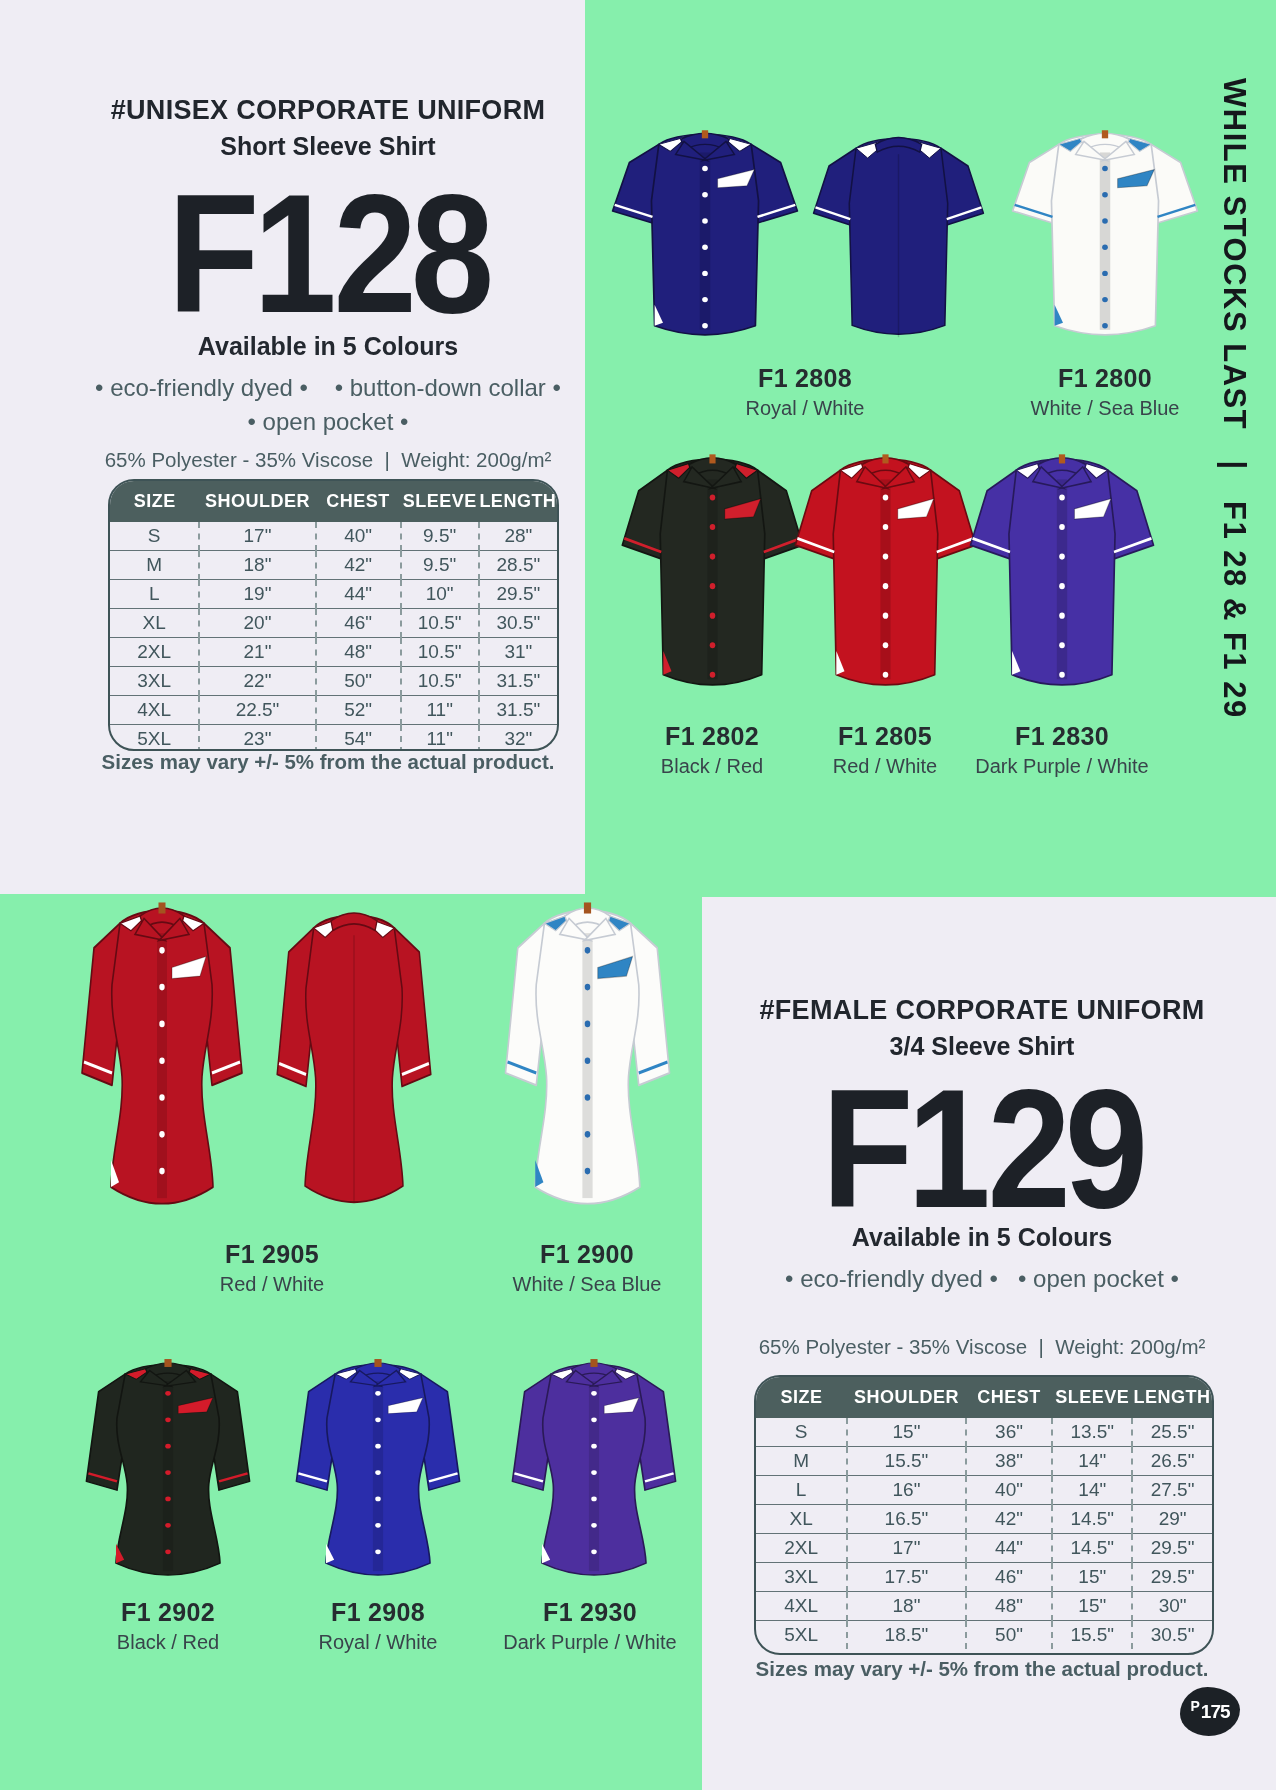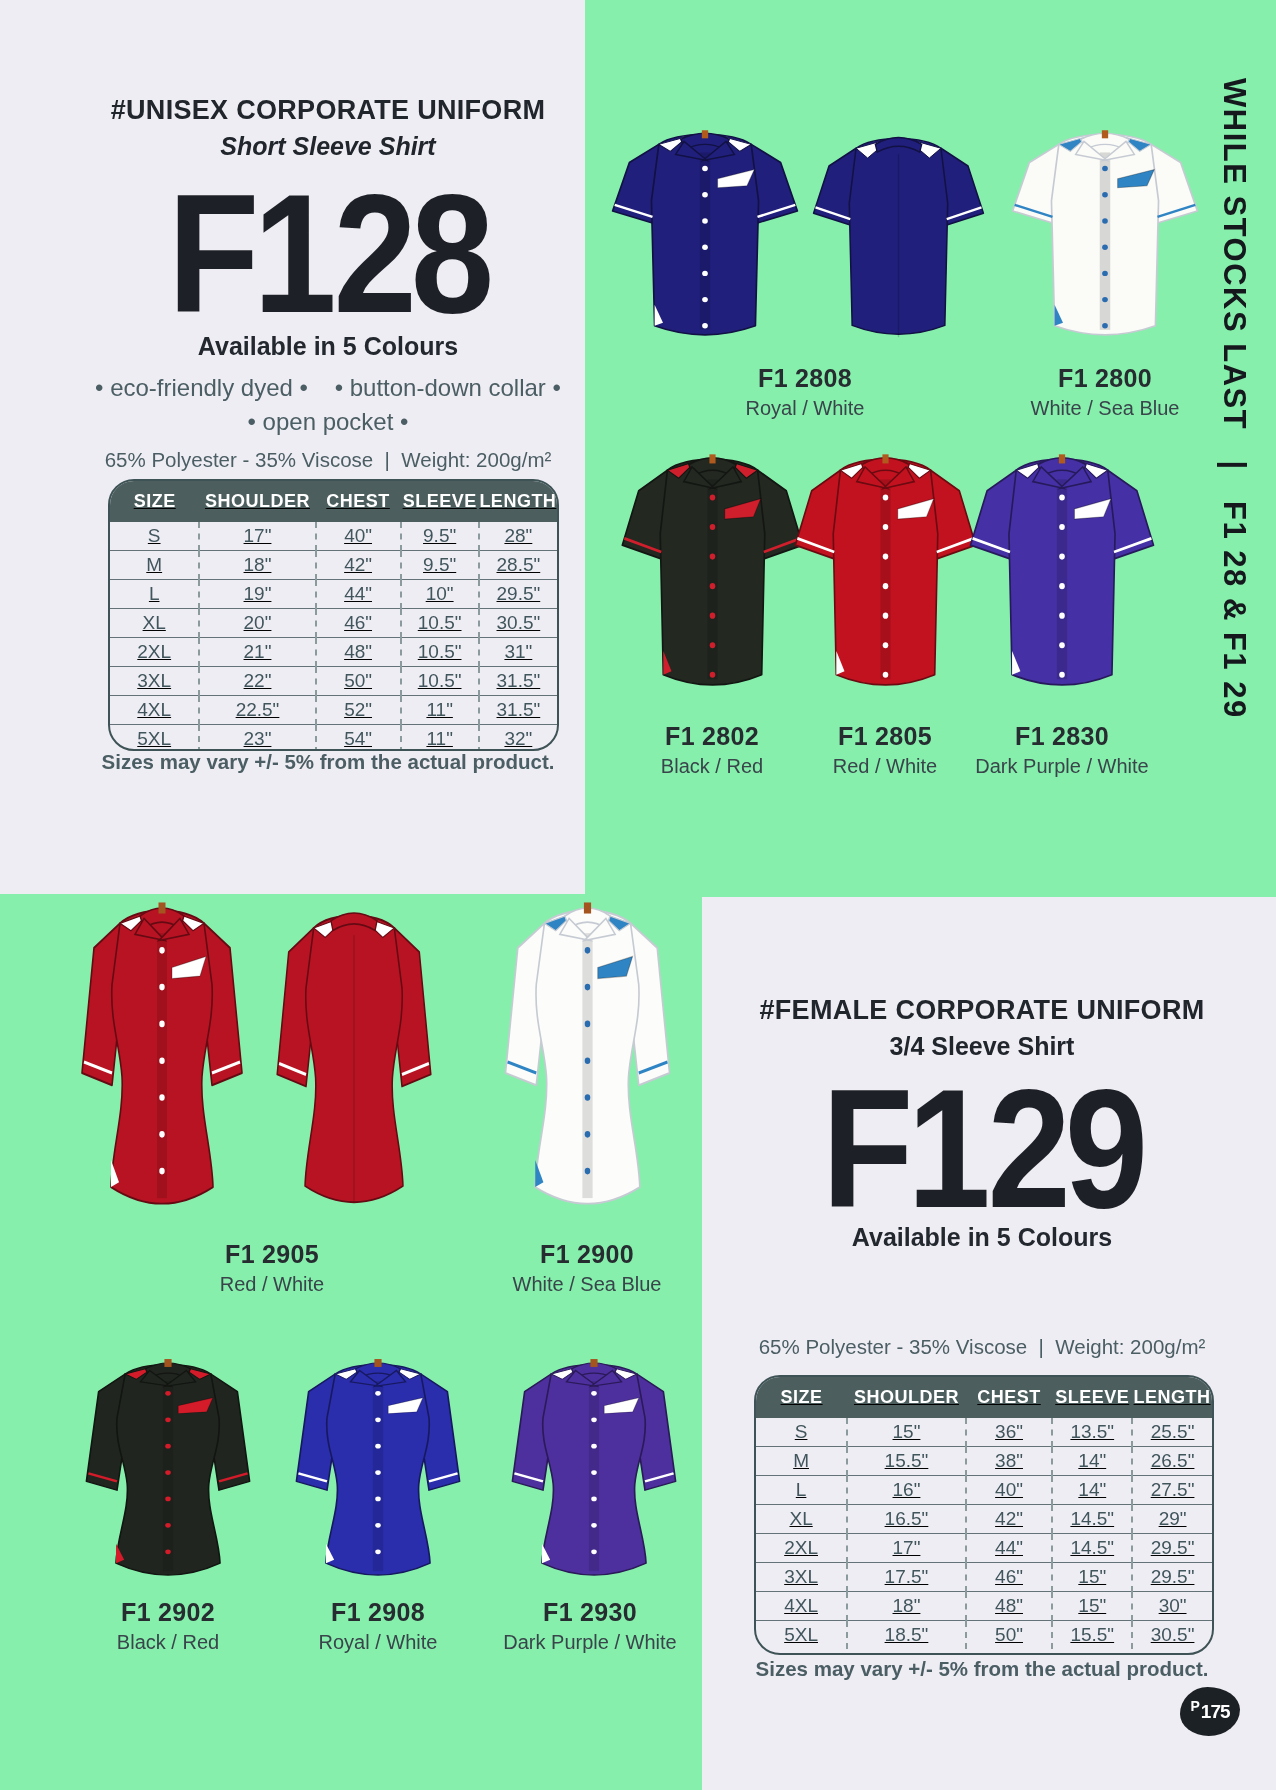--- a/index.html
+++ b/index.html
@@ -12,21 +12,21 @@
   .colwrap > div{position:absolute;width:100%;text-align:center;}
   .cat-title{font-size:27px;font-weight:800;color:#21262d;letter-spacing:.3px;}
   .sub-title{font-size:25px;font-weight:700;color:#21262d;}
   .big-code{font-size:150px;font-weight:800;color:#1d2127;line-height:1;
             letter-spacing:-6px;word-spacing:-0.22em;transform:scaleY(1.13);transform-origin:center top;}
   .avail{font-size:25px;font-weight:700;color:#23282f;}
   .features{font-size:24px;color:#4a5e63;font-weight:500;white-space:pre;}
   .fabric{font-size:20.5px;color:#4a5e63;font-weight:500;white-space:pre;}
   .disclaimer{font-size:20.5px;color:#4a5e63;font-weight:600;}
   .spec-table{position:absolute;border:2.5px solid #3e5356;border-radius:26px;overflow:hidden;
-              padding:0 0 9px 0;text-align:initial;text-decoration:underline;}
+              padding:0 0 9px 0;text-align:initial;}
   .spec-table table{width:100%;height:100%;border-collapse:collapse;table-layout:fixed;}
   .spec-table th{background:#4c5f5e;color:#ffffff;font-size:18px;font-weight:700;
                  letter-spacing:.5px;padding:10px 0;text-align:center;}
   .spec-table td{text-align:center;font-size:19px;color:#41565c;padding:3px 0;
                  border-top:1.5px solid rgba(62,83,86,.8);}
   .spec-table tbody tr:first-child td{border-top:none;}
   .spec-table td + td{border-left:2px dashed #8b9b9d;}
   .shirt{position:absolute;}
   .shirt svg{display:block;}
   .plabel{position:absolute;text-align:center;}
@@ -42,21 +42,21 @@
   #page-badge .num{font-size:19px;font-weight:700;letter-spacing:-1px;}
 </style>
 </head>
 <body>
 
 <div class="page">
 
   <div class="panel" id="panel-unisex"></div>
   <div class="colwrap" style="left:70px;top:0;width:516px;height:894px;">
     <div class="cat-title" style="top:95px;">#UNISEX CORPORATE UNIFORM</div>
-    <div class="sub-title" style="top:132px;font-style:italic;">Short Sleeve Shirt</div>
+    <div class="sub-title" style="top:132px;">Short Sleeve Shirt</div>
     <div class="big-code" style="top:168px;">F1 28</div>
     <div class="avail" style="top:332px;">Available in 5 Colours</div>
     <div class="features" style="top:374px;">• eco-friendly dyed •    • button-down collar •</div>
     <div class="features" style="top:408px;">• open pocket •</div>
     <div class="fabric" style="top:448px;">65% Polyester - 35% Viscose  |  Weight: 200g/m²</div>
     <div class="spec-table" style="left:38px;top:479px;width:447px;height:259px;">
         <table>
           <colgroup>
             <col style="width:20%">
             <col style="width:26%">
@@ -481,20 +481,21 @@
     <div class="pcode">F1 2930</div>
     <div class="pcolor">Dark Purple / White</div>
   </div>
 
   <div class="panel" id="panel-female"></div>
   <div class="colwrap" style="left:722px;top:897px;width:520px;height:893px;">
     <div class="cat-title" style="top:98px;">#FEMALE CORPORATE UNIFORM</div>
     <div class="sub-title" style="top:135px;">3/4 Sleeve Shirt</div>
     <div class="big-code" style="top:166px;">F1 29</div>
     <div class="avail" style="top:326px;">Available in 5 Colours</div>
+    <div class="features" style="top:368px;">• eco-friendly dyed •   • open pocket •</div>
     <div class="fabric" style="top:438px;">65% Polyester - 35% Viscose  |  Weight: 200g/m²</div>
     <div class="spec-table" style="left:32px;top:478px;width:456px;height:267px;">
         <table>
           <colgroup>
             <col style="width:20%">
             <col style="width:26%">
             <col style="width:19%">
             <col style="width:17.5%">
             <col style="width:17.5%">
           </colgroup>

